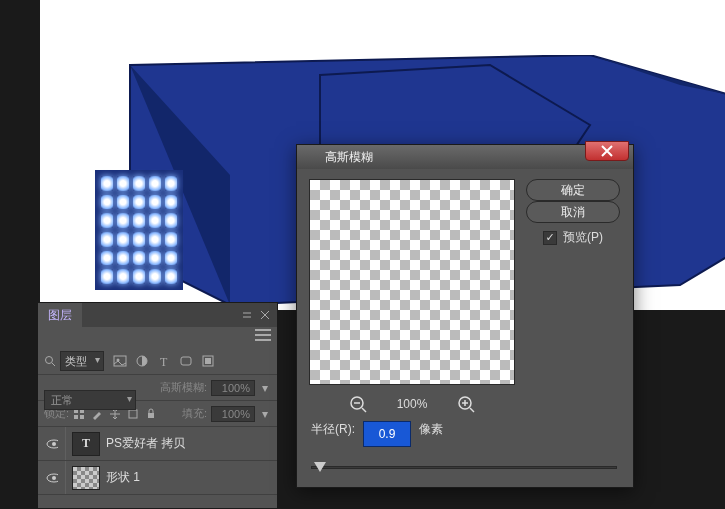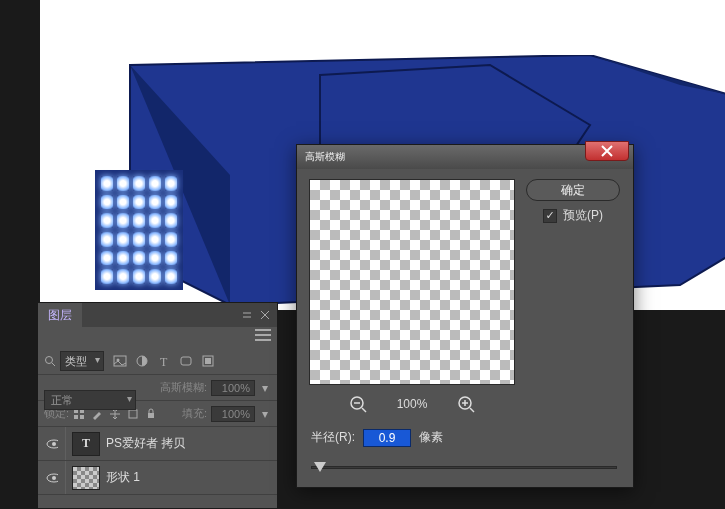--- a/index.html
+++ b/index.html
@@ -176,21 +176,21 @@
   box-shadow: 0 4px 18px rgba(0,0,0,0.5);
 }
 .dialog-titlebar {
   height: 24px;
   background: linear-gradient(#6a6a6a,#4a4a4a);
   display: flex; align-items: center;
   padding: 0 4px 0 8px;
   color: #eee;
   position: relative;
 }
-.dialog-title { font-size: 10px; }
+.dialog-title { font-size: 12px; margin-left: 20px; }
 .dialog-close {
   position: absolute; right: 4px; top: -4px;
   width: 44px; height: 20px;
   background: linear-gradient(#e07070,#c23030);
   border: 1px solid #7a1a1a;
   border-radius: 0 0 4px 4px;
   display: flex; align-items: center; justify-content: center;
   color: #fff; font-weight: bold;
 }
 .dialog-body {
@@ -238,21 +238,21 @@
   display: flex; align-items: center; justify-content: center;
   color: #ddd; font-size: 11px;
 }
 .radius-row {
   position: absolute;
   left: 14px; bottom: 40px;
   display: flex; align-items: flex-start; gap: 8px;
   color: #ddd;
 }
 .radius-input {
-  width: 48px; height: 18px;
+  width: 48px; height: 26px;
   background: #1858d6; color: #fff;
   border: 1px solid #0a2a6a;
   text-align: center;
   font-size: 12px;
 }
 .slider-row {
   position: absolute;
   left: 14px; bottom: 18px;
   width: 306px;
 }
@@ -481,20 +481,21 @@
           <svg width="18" height="18">
               <circle cx="8" cy="8" r="6" stroke="#ddd" fill="none" stroke-width="1.5"></circle>
               <path d="M5 8h6M8 5v6" stroke="#ddd" stroke-width="1.5"></path>
               <path d="M13 13l4 4" stroke="#ddd" stroke-width="1.5"></path>
             </svg>
         </span>
       </div>
     </div>
     <div class="sidecol">
       <div class="dlg-btn">确定</div>
+      <div class="dlg-btn">取消</div>
       <div class="preview-check">
         <span class="box">✓</span>
         <span>预览(P)</span>
       </div>
     </div>
   </div>
   <div class="radius-row">
     <span>半径(R):</span>
     <input class="radius-input" value="0.9" style="">
     <span>像素</span>

